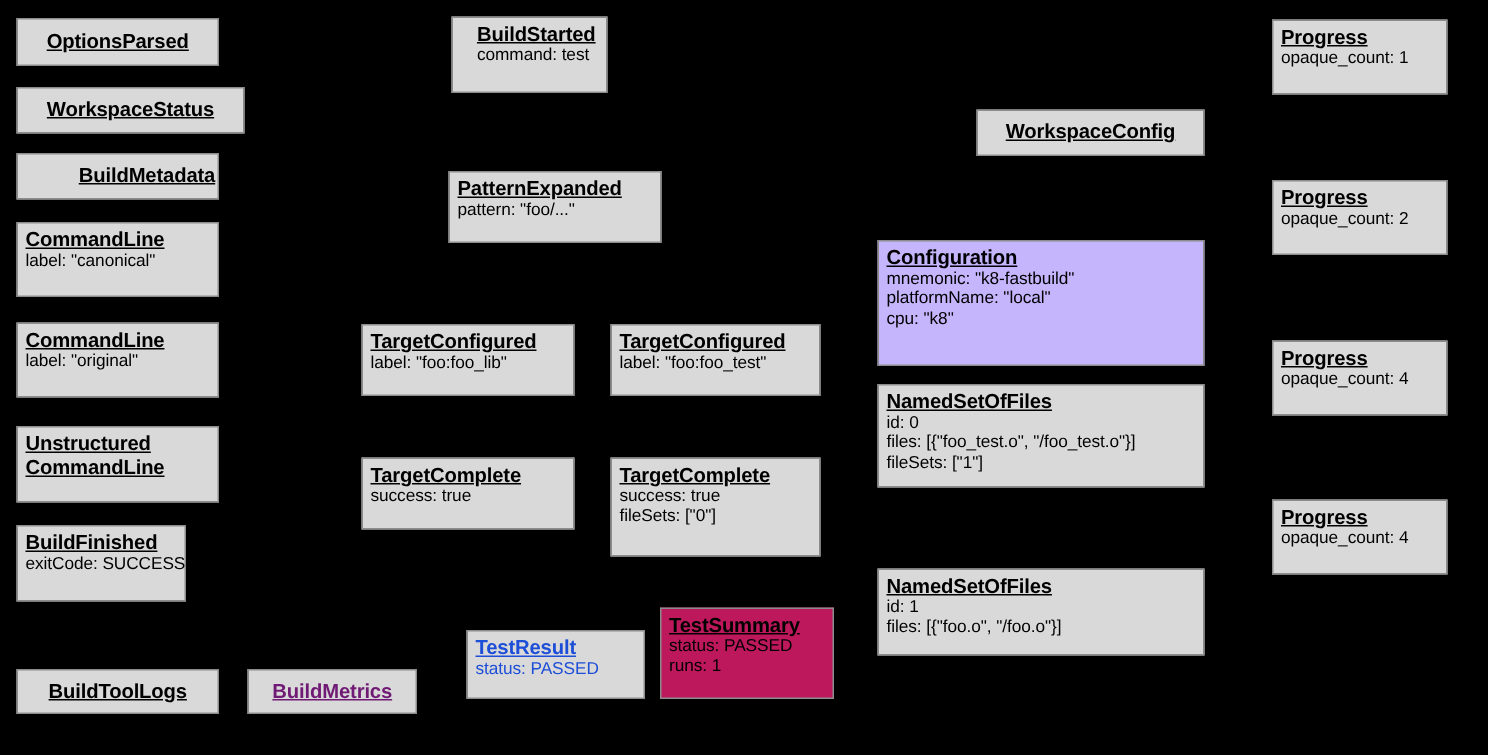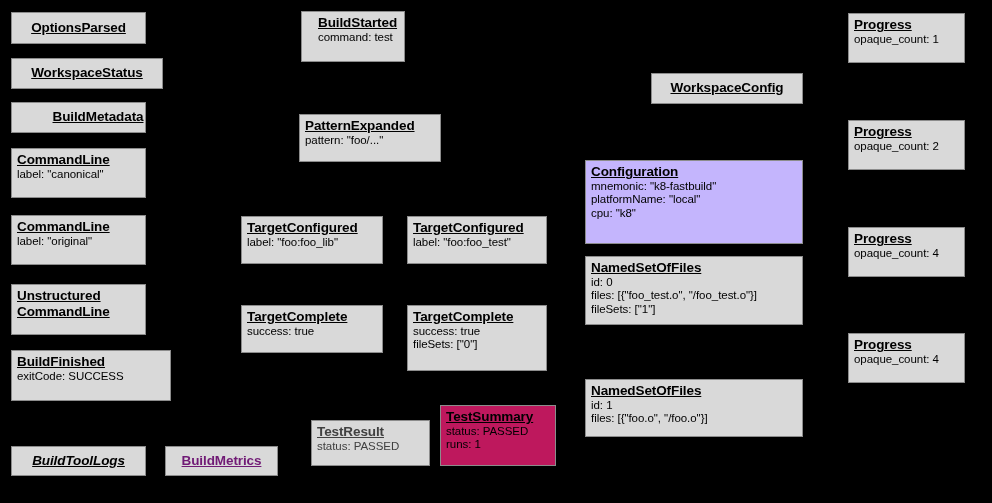--- a/index.html
+++ b/index.html
@@ -77,27 +77,27 @@
         <span class="node-title">CommandLine</span>
         <span class="node-field">label: "original"</span>
       </div>
     </div>
     <div class="node" style="left: 11px; top: 284px; width: 135px; height: 51px; background: rgb(217, 217, 217); border-color: rgb(140, 140, 140); color: rgb(0, 0, 0);">
       <div>
         <span class="node-title">Unstructured</span>
         <span class="node-title">CommandLine</span>
       </div>
     </div>
-    <div class="node" style="left: 11px; top: 350px; width: 160px; height: 51px; background: rgb(217, 217, 217); border-color: rgb(140, 140, 140); color: rgb(0, 0, 0);">
+    <div class="node" style="left: 11px; top: 350px; width: 113px; height: 51px; background: rgb(217, 217, 217); border-color: rgb(140, 140, 140); color: rgb(0, 0, 0);">
       <div>
         <span class="node-title">BuildFinished</span>
         <span class="node-field">exitCode: SUCCESS</span>
       </div>
     </div>
-    <div class="node title-only" style="left: 11px; top: 446px; width: 135px; height: 30px; background: rgb(217, 217, 217); border-color: rgb(140, 140, 140); color: rgb(0, 0, 0); font-style: italic;">
+    <div class="node title-only" style="left: 11px; top: 446px; width: 135px; height: 30px; background: rgb(217, 217, 217); border-color: rgb(140, 140, 140); color: rgb(0, 0, 0);">
       <div>
         <span class="node-title">BuildToolLogs</span>
       </div>
     </div>
     <div class="node title-only" style="left: 165px; top: 446px; width: 113px; height: 30px; background: rgb(217, 217, 217); border-color: rgb(140, 140, 140); color: #701a75;">
       <div>
         <span class="node-title">BuildMetrics</span>
       </div>
     </div>
     <div class="node" style="left: 301px; top: 11px; width: 104px; height: 51px; background: rgb(217, 217, 217); border-color: rgb(140, 140, 140); color: rgb(0, 0, 0); padding-left: 16px;">
@@ -130,21 +130,21 @@
         <span class="node-field">success: true</span>
       </div>
     </div>
     <div class="node" style="left: 407px; top: 305px; width: 140px; height: 66px; background: rgb(217, 217, 217); border-color: rgb(140, 140, 140); color: rgb(0, 0, 0);">
       <div>
         <span class="node-title">TargetComplete</span>
         <span class="node-field">success: true</span>
         <span class="node-field">fileSets: ["0"]</span>
       </div>
     </div>
-    <div class="node" style="left: 311px; top: 420px; width: 119px; height: 46px; background: rgb(217, 217, 217); border-color: rgb(140, 140, 140); color: #404040;">
+    <div class="node" style="left: 311px; top: 420px; width: 119px; height: 46px; background: rgb(217, 217, 217); border-color: rgb(140, 140, 140); color: #1d4ed8;">
       <div>
         <span class="node-title">TestResult</span>
         <span class="node-field">status: PASSED</span>
       </div>
     </div>
     <div class="node" style="left: 440px; top: 405px; width: 116px; height: 61px; background: #be185d; border-color: rgb(140, 140, 140); color: rgb(0, 0, 0);">
       <div>
         <span class="node-title">TestSummary</span>
         <span class="node-field">status: PASSED</span>
         <span class="node-field">runs: 1</span>

